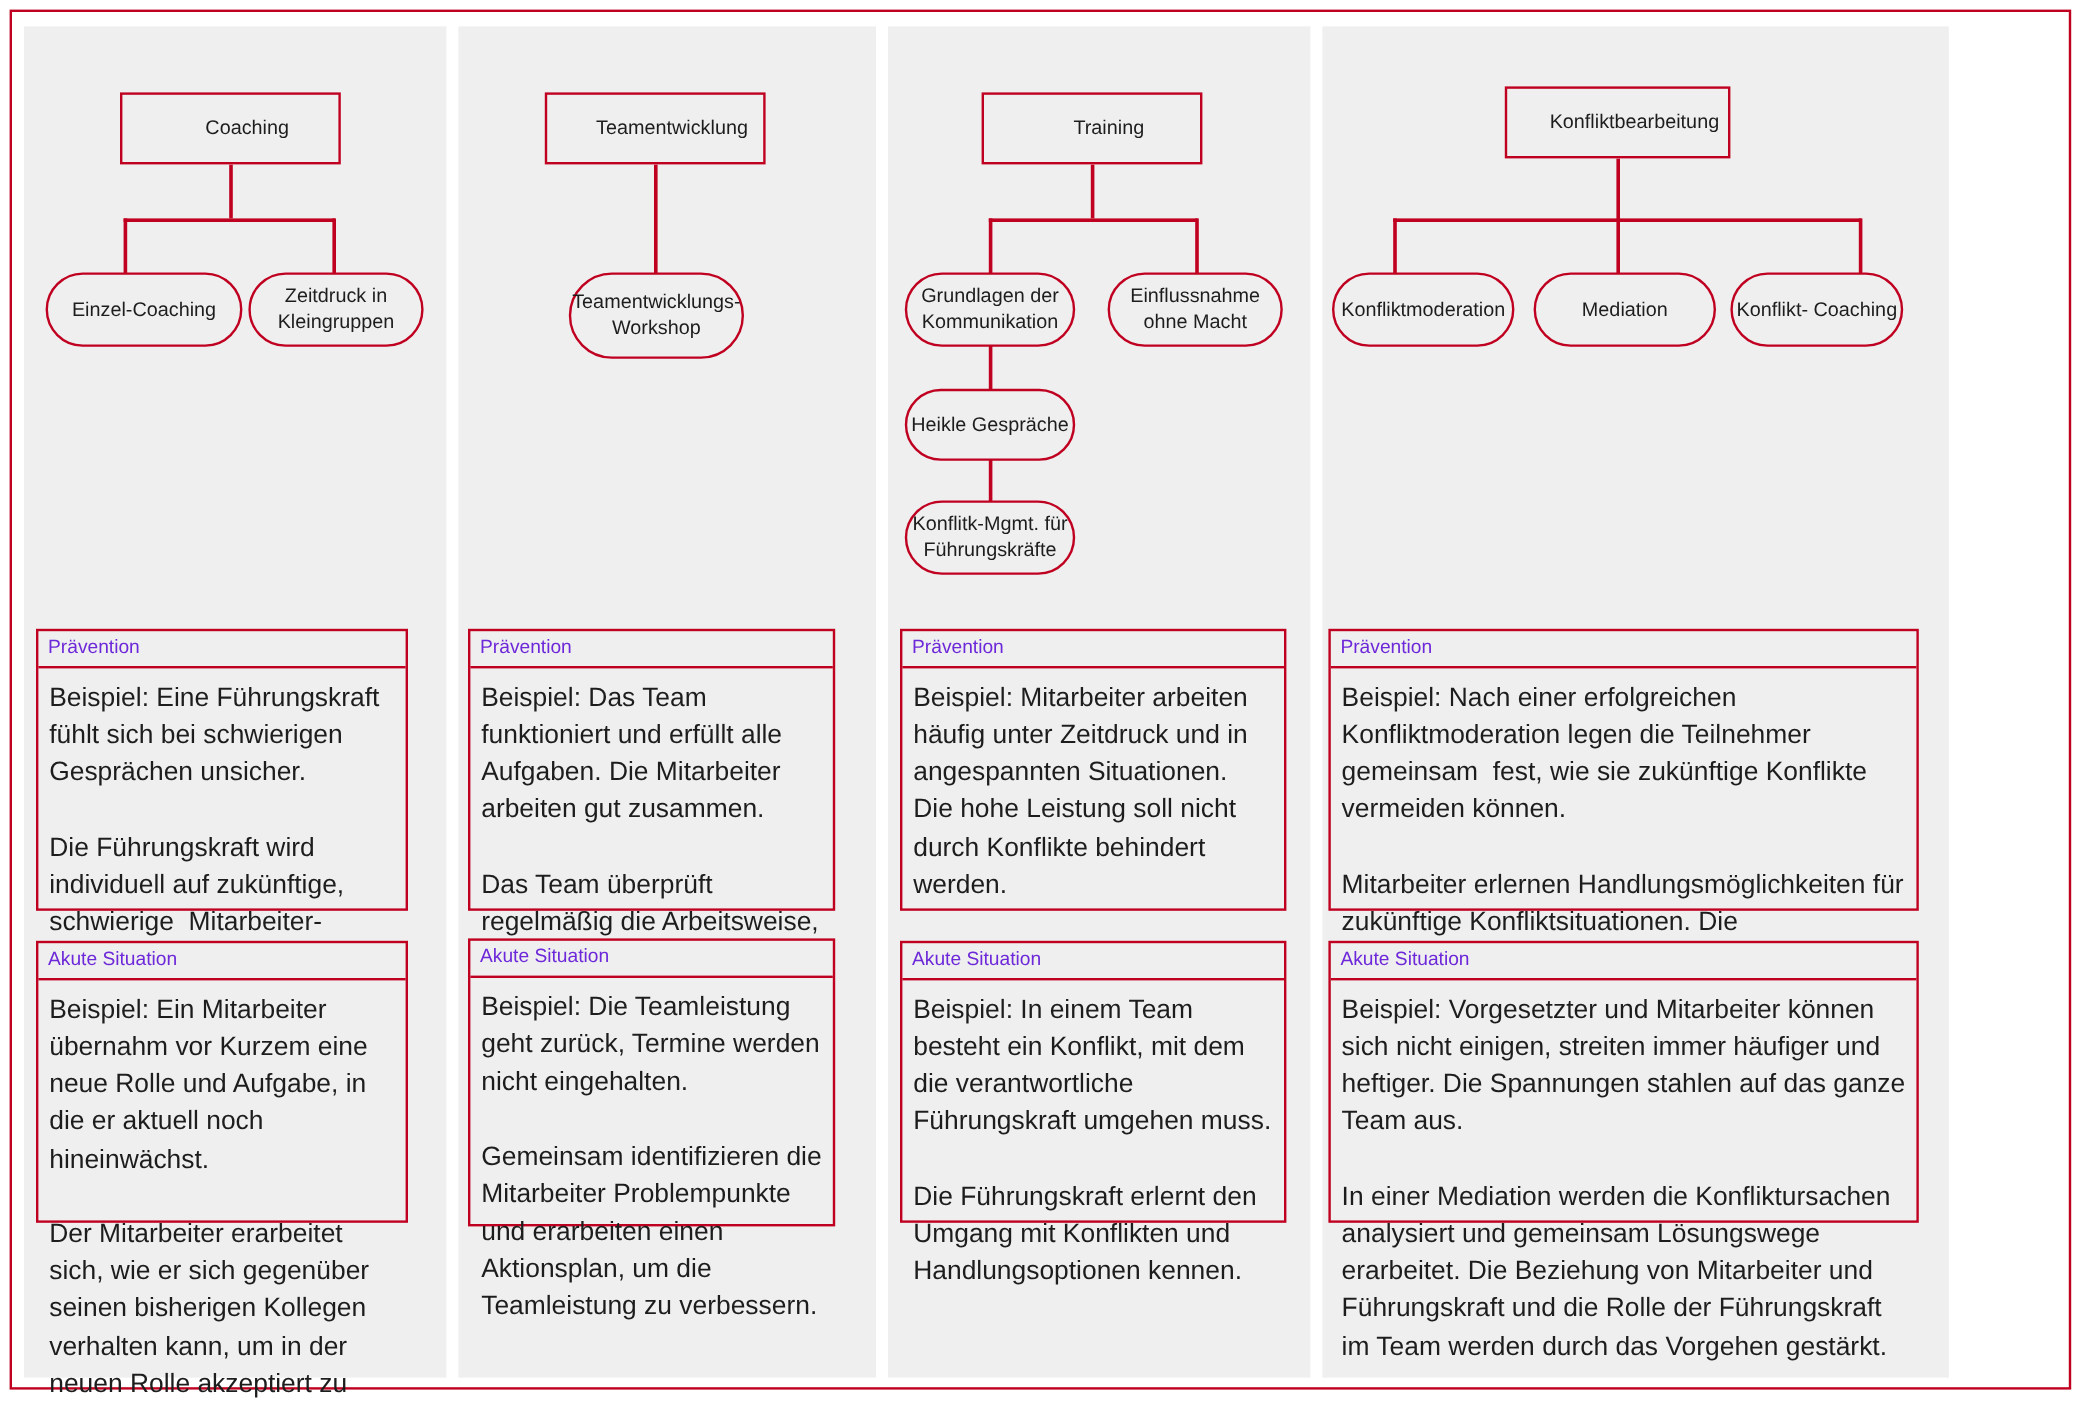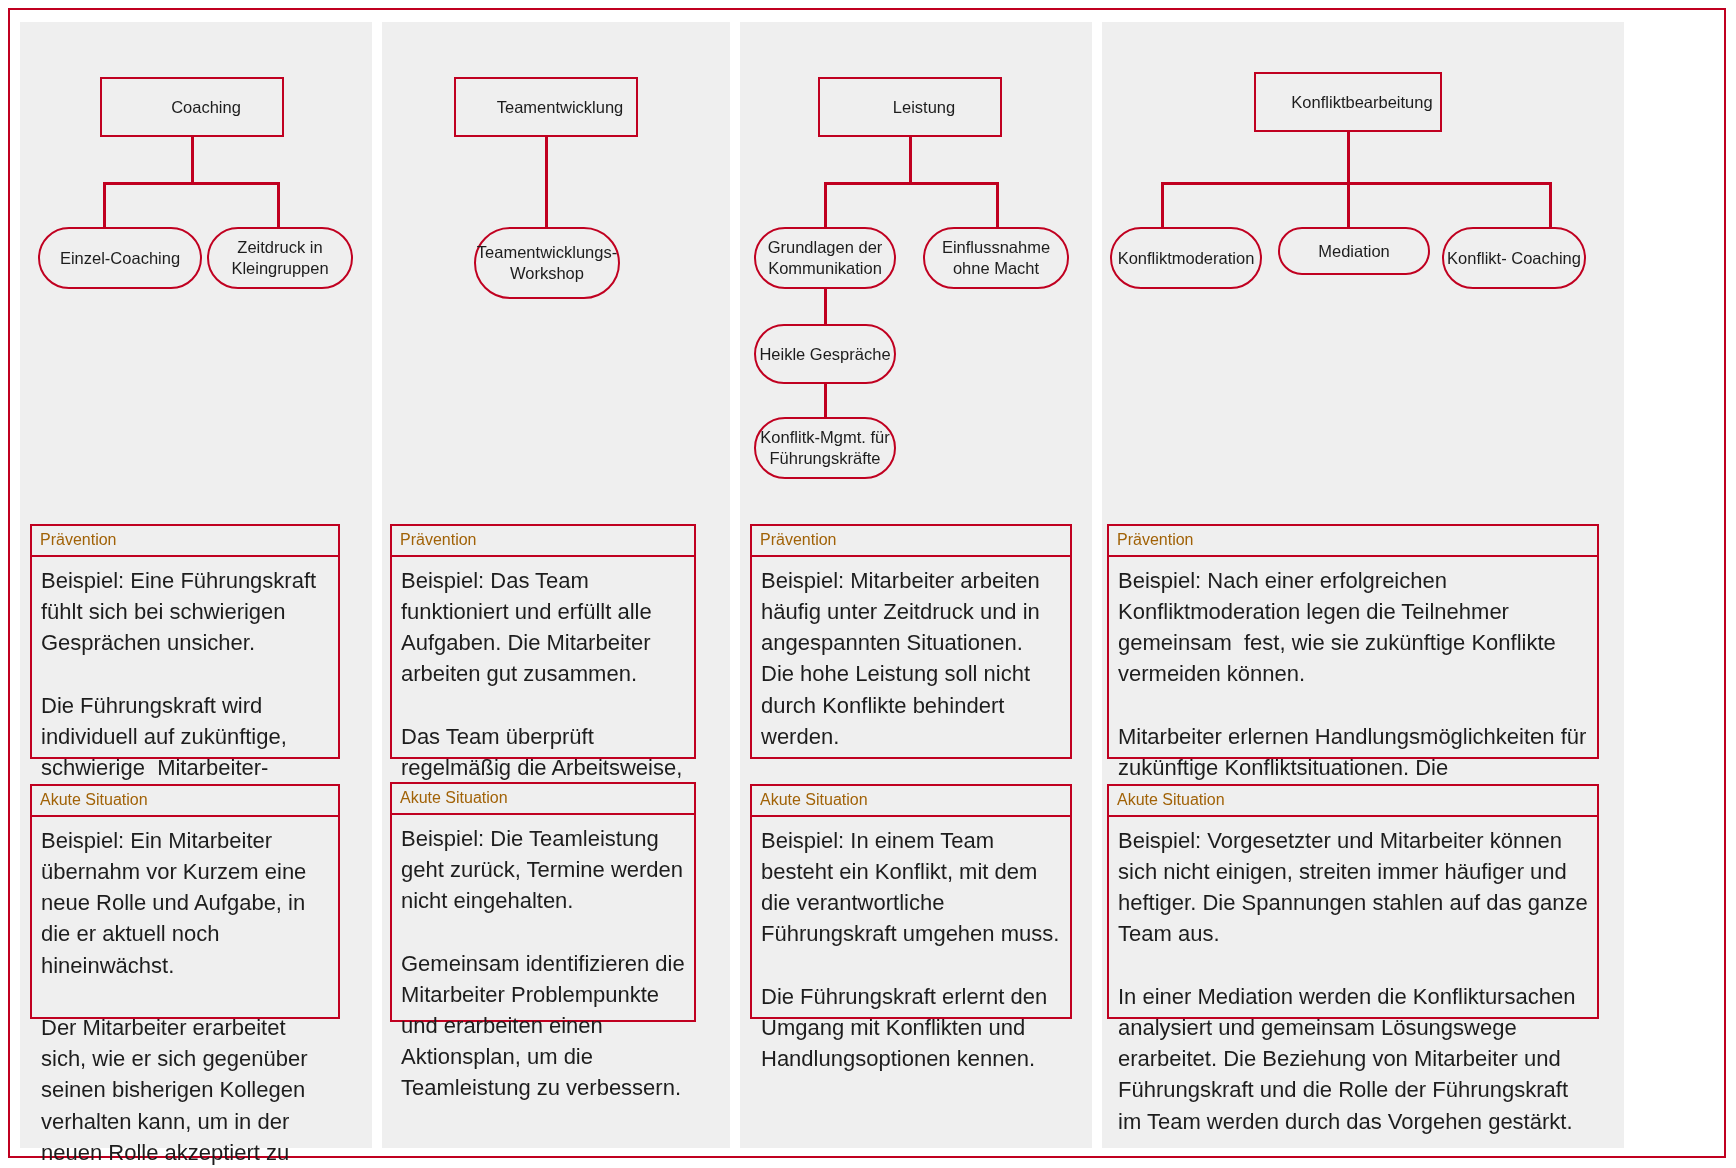--- a/index.html
+++ b/index.html
@@ -70,21 +70,21 @@
     position:absolute;
     border:2.5px solid #c00020;
     box-sizing:border-box;
     background:#efefef;
   }
   .infobox .hdr{
     border-bottom:2.5px solid #c00020;
     padding:5px 8px 6px 8px;
     font-size:16px;
     line-height:1.1;
-    color:#a16207;
+    color:#6d28d9;
   }
   .infobox .body{
     padding:8px 9px 8px 9px;
     font-size:22px;
     line-height:1.42;
     color:#1d1d1d;
     white-space:pre-wrap;
   }
 </style>
 </head>
@@ -138,21 +138,21 @@
       <div class="infobox" style="left:8px;top:760px;width:306px;height:240px;">
         <div class="hdr">Akute Situation</div>
         <div class="body">Beispiel: Die Teamleistung geht zurück, Termine werden nicht eingehalten.
 
 Gemeinsam identifizieren die Mitarbeiter Problempunkte und erarbeiten einen Aktionsplan, um die Teamleistung zu verbessern.</div>
       </div>
     </div>
 
     <div class="column col-3">
       <div class="tree">
-        <div class="node rect" style="left:78px;top:55px;width:184px;height:60px;">Leistung</div>
+        <div class="node rect" style="left:78px;top:55px;width:184px;height:60px;">Training</div>
         <div class="conn v" style="left:169px;top:115px;height:45px;"></div>
         <div class="conn h" style="left:84px;top:160px;width:174px;"></div>
         <div class="conn v" style="left:84px;top:160px;height:48px;"></div>
         <div class="conn v" style="left:256px;top:160px;height:48px;"></div>
         <div class="node pill" style="left:14px;top:205px;width:142px;height:62px;">Grundlagen der
 Kommunikation</div>
         <div class="node pill" style="left:183px;top:205px;width:146px;height:62px;">Einflussnahme
 ohne Macht</div>
         <div class="conn v" style="left:84px;top:265px;height:42px;"></div>
         <div class="node pill" style="left:14px;top:302px;width:142px;height:60px;">Heikle Gespräche</div>
@@ -177,21 +177,21 @@
     </div>
 
     <div class="column col-4">
       <div class="tree">
         <div class="node rect" style="left:152px;top:50px;width:188px;height:60px;">Konfliktbearbeitung</div>
         <div class="conn v" style="left:245px;top:110px;height:100px;"></div>
         <div class="conn h" style="left:59px;top:160px;width:390px;"></div>
         <div class="conn v" style="left:59px;top:160px;height:48px;"></div>
         <div class="conn v" style="left:447px;top:160px;height:48px;"></div>
         <div class="node pill" style="left:8px;top:205px;width:152px;height:62px;">Konfliktmoderation</div>
-        <div class="node pill" style="left:176px;top:205px;width:152px;height:48px;">Mediation</div>
+        <div class="node pill" style="left:176px;top:205px;width:152px;height:62px;">Mediation</div>
         <div class="node pill" style="left:340px;top:205px;width:144px;height:62px;">Konflikt-
 Coaching</div>
       </div>
 
       <div class="infobox" style="left:5px;top:502px;width:492px;height:235px;">
         <div class="hdr">Prävention</div>
         <div class="body">Beispiel: Nach einer erfolgreichen Konfliktmoderation legen die Teilnehmer gemeinsam  fest, wie sie zukünftige Konflikte vermeiden können.
 
 Mitarbeiter erlernen Handlungsmöglichkeiten für zukünftige Konfliktsituationen. Die Führungskraft übernimmt Verantwortung, da Konflite aktiv angegangen und eine Eskalation nicht geduldet wird. Das Hinzuziehen eines Moderators unterstreicht dabei die Wichtigkeit.</div>
       </div>

